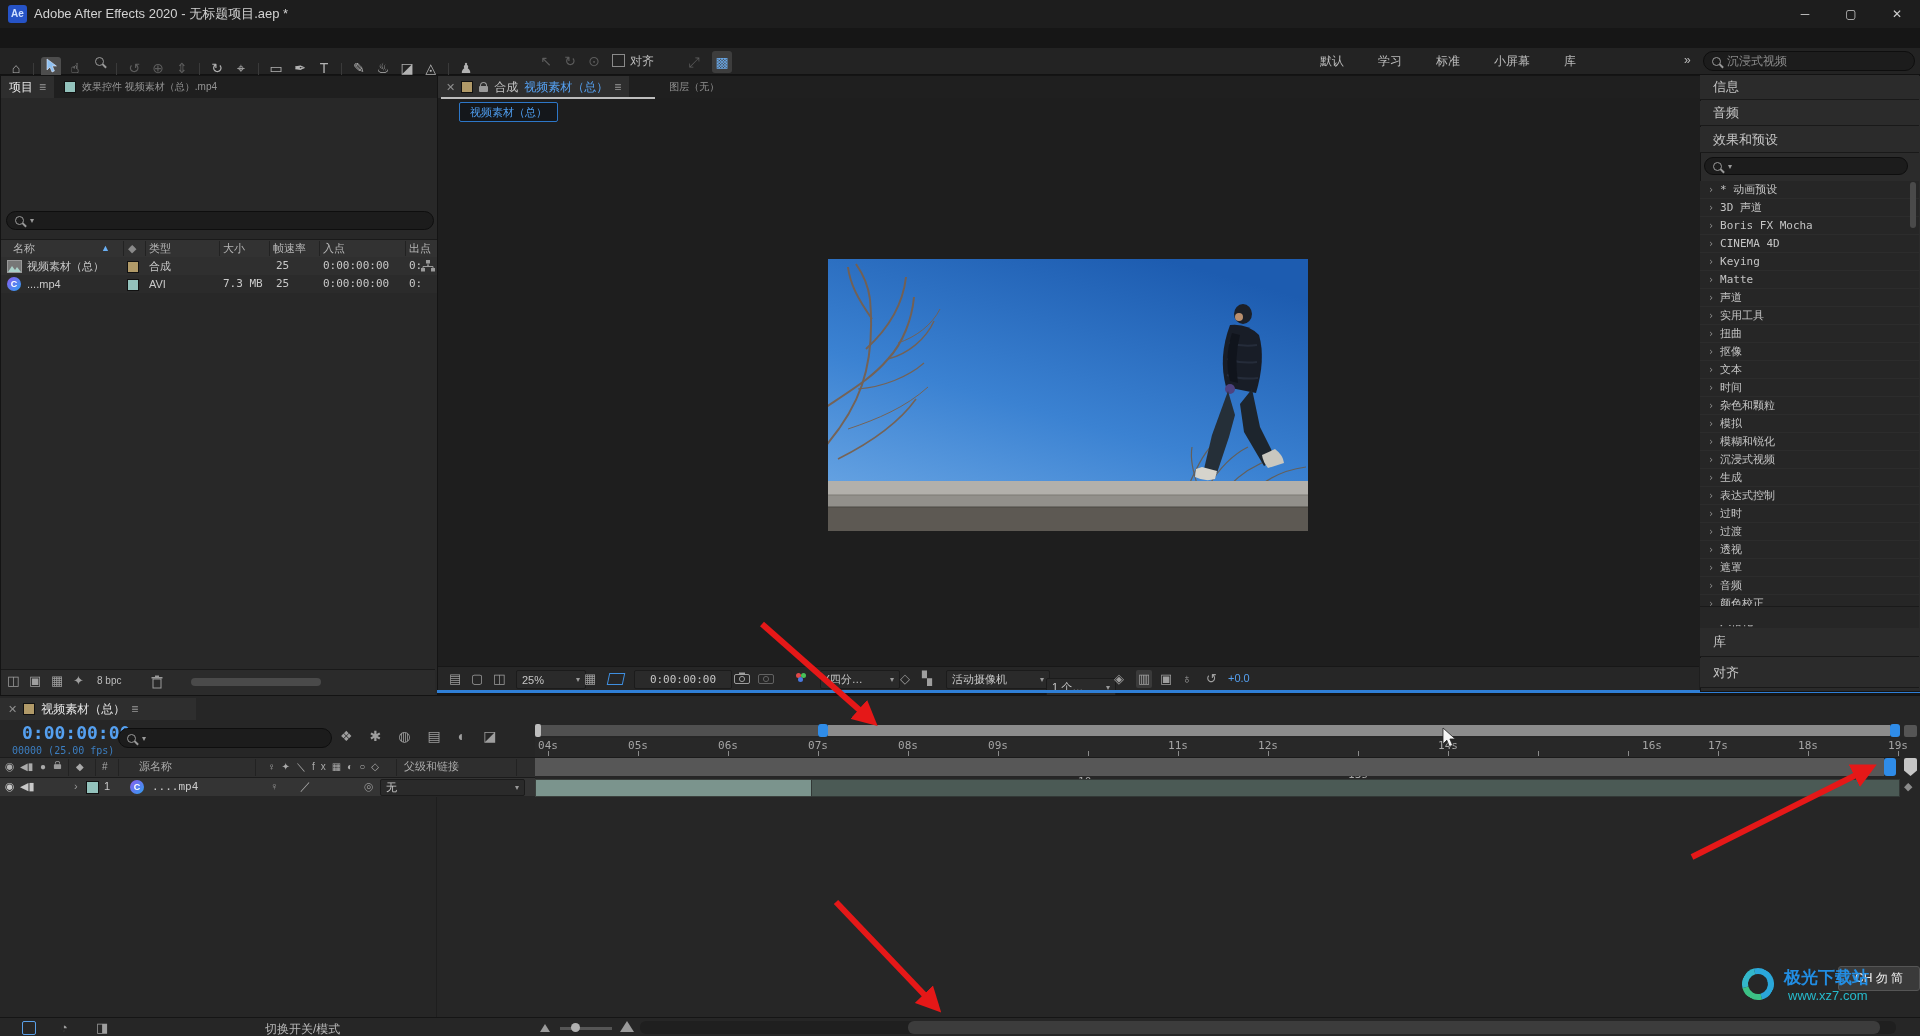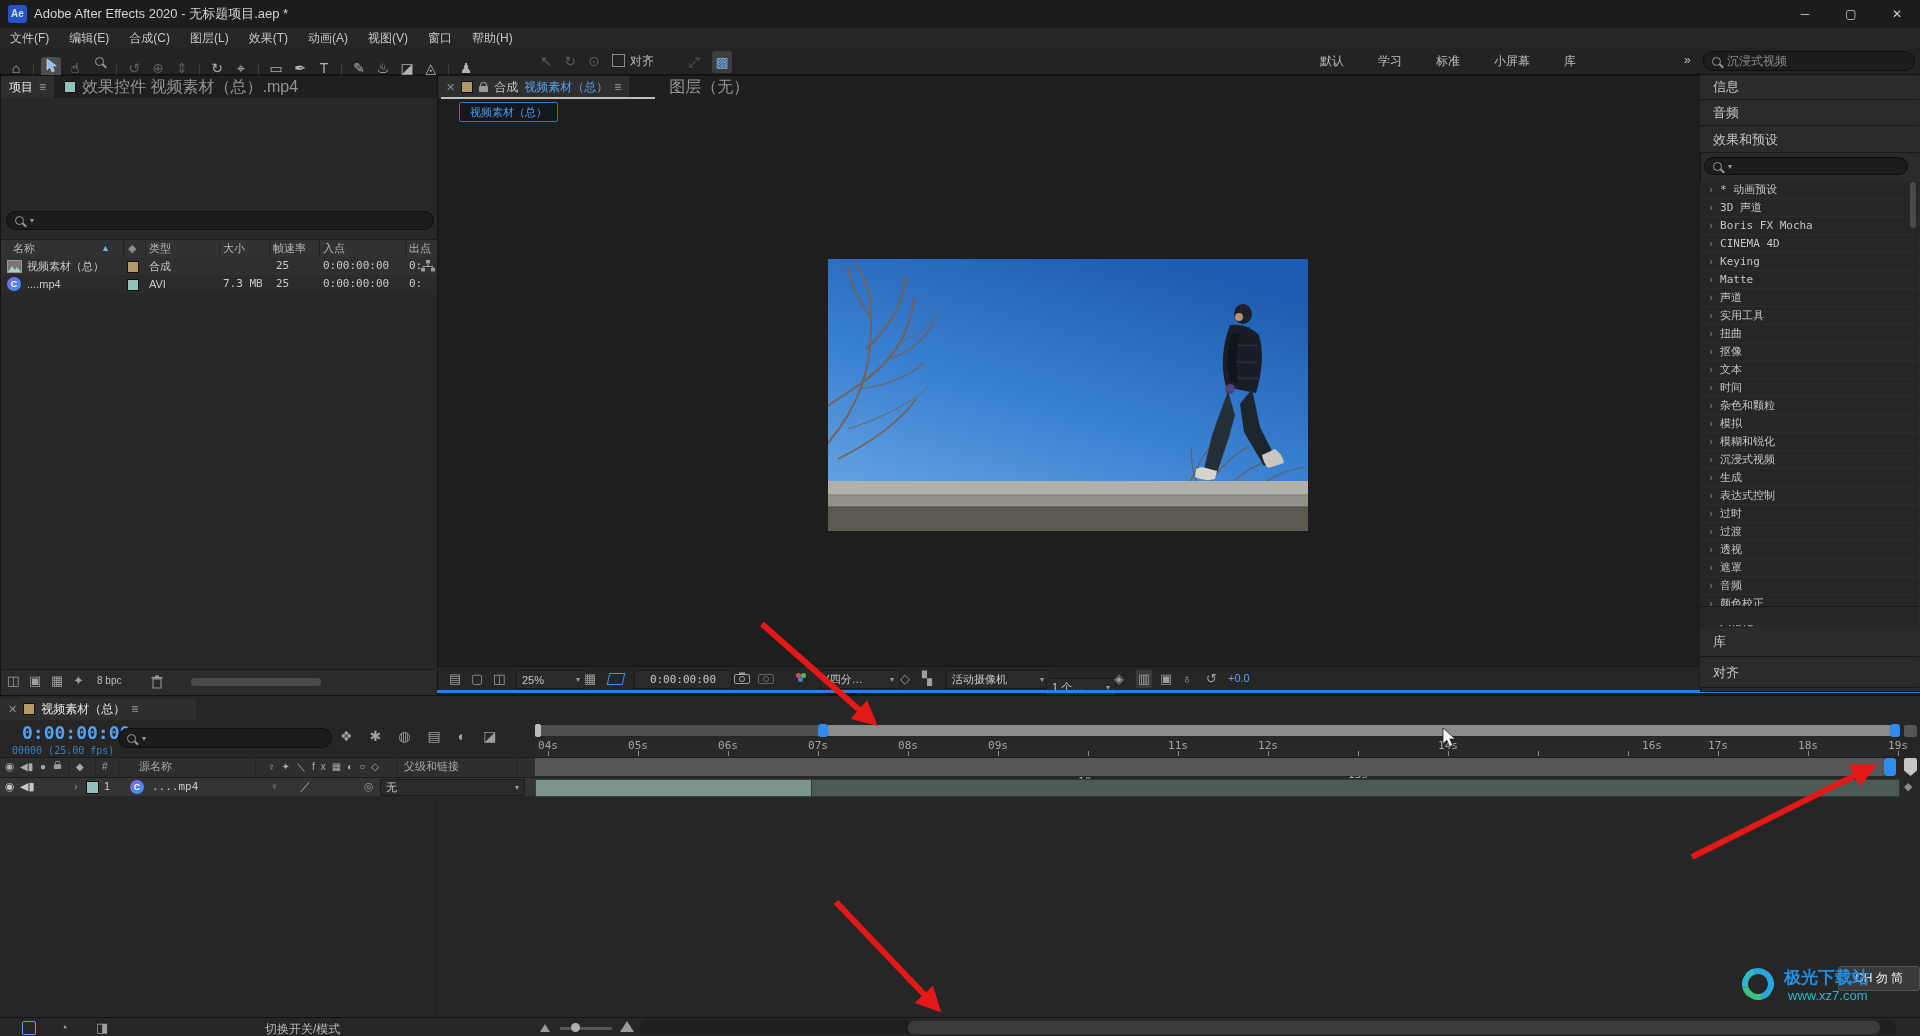--- a/index.html
+++ b/index.html
@@ -24,21 +24,21 @@
   .tsep{display:inline-block;width:1px;height:16px;background:#3a3a3a;margin:5px 5px 0 5px;vertical-align:middle;}
   .wslabel{font-size:12px;color:#bdbdbd;}
   .searchbox{background:#1c1c1c;border:1px solid #0e0e0e;border-radius:10px;display:flex;align-items:center;
              color:#8a8a8a;font-size:12px;padding:0 8px;gap:6px;}
   .mag{display:inline-block;width:7px;height:7px;border:1.5px solid #9a9a9a;border-radius:50%;position:relative;flex:0 0 auto;}
   .mag:after{content:"";position:absolute;left:6px;top:7px;width:5px;height:1.5px;background:#9a9a9a;transform:rotate(45deg);}
   
   .panel{background:#282828;border:1px solid #141414;}
   .tabrow{background:#1f1f1f;height:22px;display:flex;align-items:center;}
   .tab-active{background:#2e2e2e;height:22px;display:flex;align-items:center;padding:0 8px;gap:6px;color:#e4e4e4;font-size:12px;}
-  .tab-inactive{color:#949494;font-size:16px;display:flex;align-items:center;gap:6px;padding:0 10px;}
+  .tab-inactive{color:#949494;font-size:10px;display:flex;align-items:center;gap:6px;padding:0 10px;}
   .chip{display:inline-block;width:10px;height:10px;border:1px solid #111;}
   .chip.tan{background:#b19a68;} .chip.teal{background:#93c2bc;}
   .hamb{color:#9a9a9a;font-size:12px;}
   .x{color:#8f8f8f;font-size:11px;}
   .colhdr{background:#323232;border-top:1px solid #1a1a1a;border-bottom:1px solid #1a1a1a;font-size:11px;color:#b6b6b6;}
   .cell{position:absolute;top:0;height:100%;line-height:17px;white-space:nowrap;}
   .vline{position:absolute;top:1px;bottom:1px;width:1px;background:#222;}
   .prow{position:absolute;left:0;width:436px;height:18px;font-size:11px;color:#c9c9c9;}
   .prow .cell{line-height:18px;}
   .cicon{display:inline-block;width:14px;height:14px;border-radius:50%;
@@ -67,21 +67,20 @@
 <div id="app">
 
   <div class="abs titlebar">
     <div class="abs aelogo">Ae</div>
     <div class="abs wtitle">Adobe After Effects 2020 - 无标题项目.aep *</div>
     <div class="abs winbtn" style="left:1782px">─</div>
     <div class="abs winbtn" style="left:1828px">▢</div>
     <div class="abs winbtn" style="left:1874px">✕</div>
   </div>
 
-  <div class="abs menubar" id="menubar"><span>文件(F)</span><span>编辑(E)</span><span>合成(C)</span><span>图层(L)</span><span>效果(T)</span><span>动画(A)</span><span>视图(V)</span><span>窗口</span><span>帮助(H)</span></div>
 
   <div class="abs toolbar">
     <div class="abs" id="tools" style="left:4px;top:0;"><span class="tool">⌂</span><span class="tsep"></span><span class="tool active"><svg width="12" height="15">
             <path d="M2 1 l0 11 3 -3 2 5 2.4 -1 -2 -5 4 0 z" fill="#8ec1f2" stroke="#dfeafe" stroke-width="0.6"></path>
           </svg></span><span class="tool">☝</span><span class="tool"><span class="mag" style="margin: 7px 4px;"></span></span><span class="tsep"></span><span class="tool dim">↺</span><span class="tool dim">⊕</span><span class="tool dim">⇕</span><span class="tsep"></span><span class="tool">↻</span><span class="tool">⌖</span><span class="tsep"></span><span class="tool">▭</span><span class="tool">✒</span><span class="tool">T</span><span class="tsep"></span><span class="tool">✎</span><span class="tool">♨</span><span class="tool">◪</span><span class="tool">◬</span><span class="tsep"></span><span class="tool">♟</span></div>
     <div class="abs" id="axistools" style="left:534px;top:0;"><span class="tool dim">↖</span><span class="tool dim">↻</span><span class="tool dim">⊙</span></div>
     <span class="abs" style="left:612px;top:6px;width:11px;height:11px;border:1px solid #8a8a8a;"></span>
     <span class="abs wslabel" style="left:630px;top:5px;">对齐</span>
     <span class="abs tool dim" style="left:682px;top:1px;">⤢</span>
     <span class="abs tool" style="left:710px;top:1px;background:#3d3d3d;color:#6aa8e8;">▩</span>

